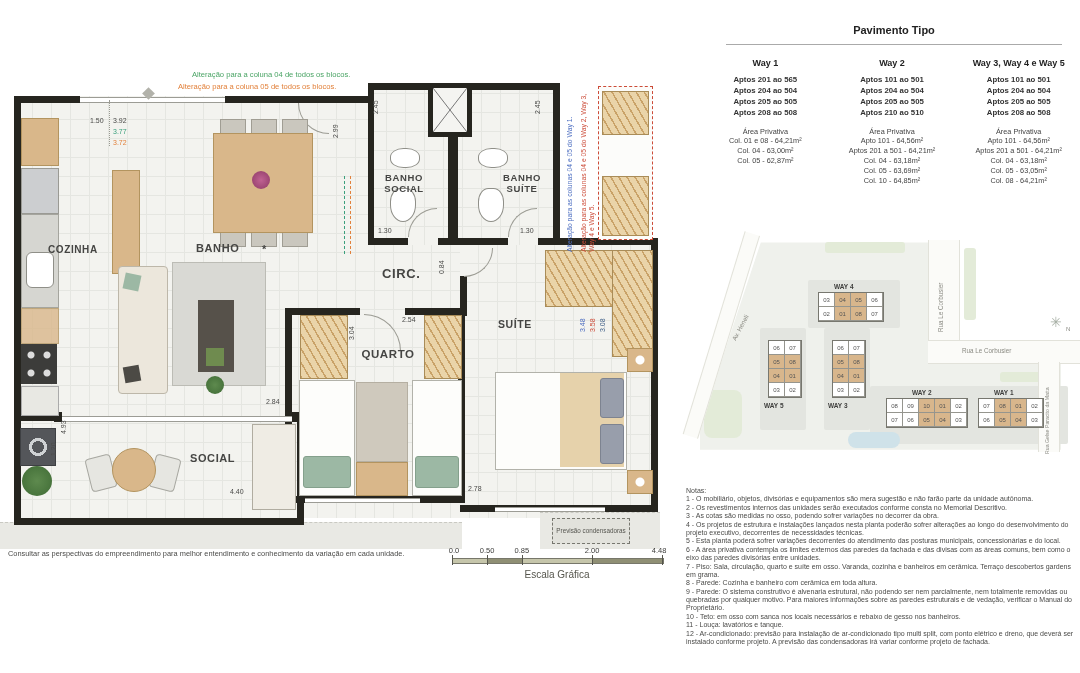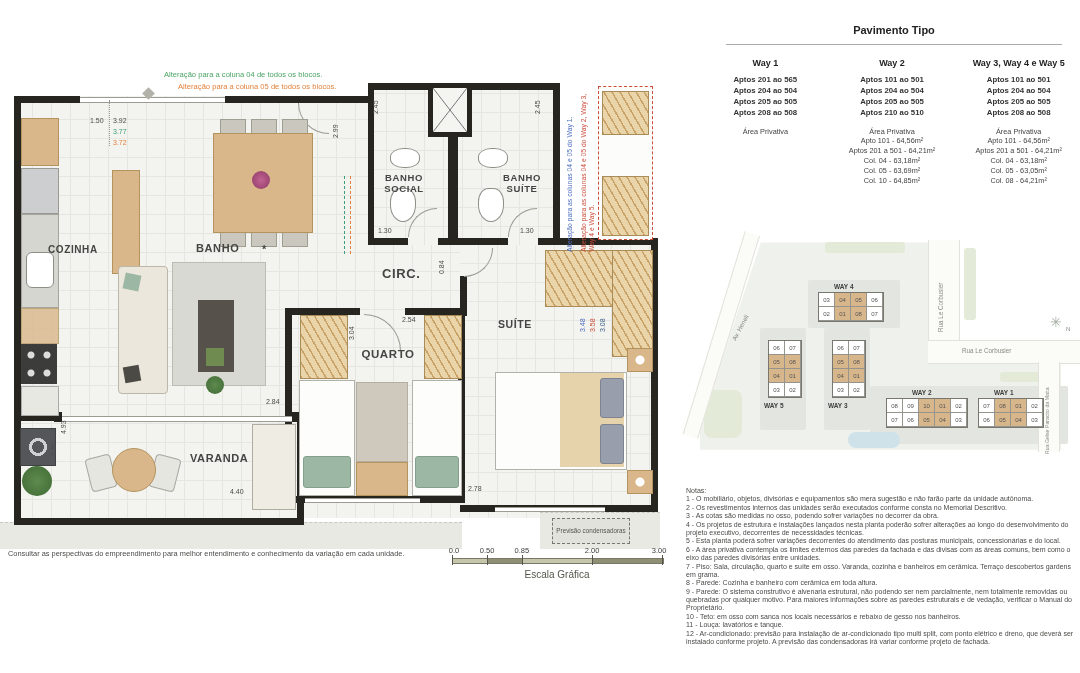--- a/index.html
+++ b/index.html
@@ -158,21 +158,21 @@
   <div class="a wood" style="left:627px;top:470px;width:24px;height:22px;background-image:radial-gradient(circle,#fff 4px,transparent 5px)"></div>
 
   <div class="rl" style="left:48px;top:244px;font-size:10px">COZINHA</div>
   <div class="rl" style="left:196px;top:242px;font-size:11px">BANHO</div>
   <div class="rl" style="left:262px;top:243px;font-size:11px">*</div>
   <div class="rl" style="left:372px;top:172px;width:64px;text-align:center;font-size:9.5px;line-height:1.2">BANHO SOCIAL</div>
   <div class="rl" style="left:494px;top:172px;width:56px;text-align:center;font-size:9.5px;line-height:1.2">BANHO SUÍTE</div>
   <div class="rl" style="left:382px;top:266px;font-size:13px">CIRC.</div>
   <div class="rl" style="left:340px;top:348px;width:96px;text-align:center;font-size:11.5px">QUARTO</div>
   <div class="rl" style="left:498px;top:318px;font-size:10.5px">SUÍTE</div>
-  <div class="rl" style="left:190px;top:452px;font-size:11px">VARANDA</div>
+  <div class="rl" style="left:190px;top:452px;font-size:11px">SOCIAL</div>
 
   <div class="dm" style="left:90px;top:117px">1.50</div>
   <div class="dm" style="left:113px;top:117px">3.92</div>
   <div class="dm" style="left:113px;top:128px;color:#3aa07c">3.77</div>
   <div class="dm" style="left:113px;top:139px;color:#e2813b">3.72</div>
   <div class="dm vt" style="left:372px;top:114px">2.45</div>
   <div class="dm vt" style="left:534px;top:114px">2.45</div>
   <div class="dm vt" style="left:332px;top:138px">2.99</div>
   <div class="dm" style="left:378px;top:227px">1.30</div>
   <div class="dm" style="left:520px;top:227px">1.30</div>
@@ -181,41 +181,41 @@
   <div class="dm" style="left:402px;top:316px">2.54</div>
   <div class="dm vt" style="left:579px;top:332px;color:#4a6cc0">3.48</div>
   <div class="dm vt" style="left:589px;top:332px;color:#cc4b38">3.58</div>
   <div class="dm vt" style="left:599px;top:332px;color:#3f5f88">3.08</div>
   <div class="dm" style="left:266px;top:398px">2.84</div>
   <div class="dm vt" style="left:60px;top:434px">4.93</div>
   <div class="dm vt" style="left:50px;top:456px">1.20</div>
   <div class="dm" style="left:230px;top:488px">4.40</div>
   <div class="dm" style="left:468px;top:485px">2.78</div>
 
-  <div class="a" style="left:164px;top:70px;font-size:7.6px;color:#4aa465">Alteração para a coluna 04 de todos os blocos.</div>
+  <div class="a" style="left:192px;top:70px;font-size:7.6px;color:#4aa465">Alteração para a coluna 04 de todos os blocos.</div>
   <div class="a" style="left:178px;top:82px;font-size:7.6px;color:#e2813b">Alteração para a coluna 05 de todos os blocos.</div>
   <div class="a vt" style="left:566px;top:252px;width:170px;font-size:6.8px;color:#4a6cc0">Alteração para as colunas 04 e 05 do Way 1.</div>
   <div class="a" style="left:580px;top:252px;width:172px;font-size:6.8px;line-height:1.2;color:#cc4b38;transform:rotate(-90deg);transform-origin:0 0">Alteração para as colunas 04 e 05 do Way 2, Way 3, Way 4 e Way 5.</div>
 
   <div class="a" style="left:552px;top:518px;width:74px;height:22px;border:1px dashed #77776f;background:#e2e2dc;
               font-size:6.3px;color:#55554f;display:flex;align-items:center;justify-content:center;text-align:center;line-height:1.15;padding:1px">Previsão condensadoras</div>
 </div>
 
 <div class="a" style="left:8px;top:549px;width:452px">
   <div>
       <div class="fl">Consultar as perspectivas do empreendimento para melhor entendimento e conhecimento da variação em cada unidade.</div>
     </div>
 </div>
 
 <div class="a" style="left:452px;top:546px;width:210px;height:40px">
   <div class="a" style="left:0;top:0;font-size:7.5px;transform:translateX(-30%)">0.0</div>
   <div class="a" style="left:16.7%;top:0;font-size:7.5px;transform:translateX(-50%)">0.50</div>
   <div class="a" style="left:33.3%;top:0;font-size:7.5px;transform:translateX(-50%)">0.85</div>
   <div class="a" style="left:66.7%;top:0;font-size:7.5px;transform:translateX(-50%)">2.00</div>
-  <div class="a" style="left:100%;top:0;font-size:7.5px;transform:translateX(-70%)">3.00</div>
+  <div class="a" style="left:100%;top:0;font-size:7.5px;transform:translateX(-70%)">4.48</div>
   <div class="a" style="left:0;top:12px;width:100%;height:4px;
        background:linear-gradient(90deg,#c6c6ab 0 16.7%,#8f8f74 16.7% 33.3%,#c6c6ab 33.3% 66.7%,#8f8f74 66.7% 100%);border:1px solid #77776a"></div>
   <div class="a" style="left:0;top:9px;width:1px;height:10px;background:#55554c"></div>
   <div class="a" style="left:16.7%;top:9px;width:1px;height:10px;background:#55554c"></div>
   <div class="a" style="left:33.3%;top:9px;width:1px;height:10px;background:#55554c"></div>
   <div class="a" style="left:66.7%;top:9px;width:1px;height:10px;background:#55554c"></div>
   <div class="a" style="left:100%;top:9px;width:1px;height:10px;background:#55554c"></div>
   <div class="a" style="left:0;top:23px;width:100%;text-align:center;font-size:10px;color:#55554c">Escala Gráfica</div>
 </div>
 
@@ -225,20 +225,25 @@
 <div class="a" style="left:704px;top:58px;width:376px;display:flex;gap:4px">
   <div class="pcol">
     <div class="col-head">Way 1</div>
     <div>
         <div class="apto-line">Aptos 201 ao 565</div>
         <div class="apto-line">Aptos 204 ao 504</div>
         <div class="apto-line">Aptos 205 ao 505</div>
         <div class="apto-line">Aptos 208 ao 508</div>
       </div>
     <div class="area-title">Área Privativa</div>
+    <div>
+        <div class="area-line">Col. 01 e 08 - 64,21m²</div>
+        <div class="area-line">Col. 04 - 63,00m²</div>
+        <div class="area-line">Col. 05 - 62,87m²</div>
+      </div>
   </div>
   <div class="pcol">
     <div class="col-head">Way 2</div>
     <div>
         <div class="apto-line">Aptos 101 ao 501</div>
         <div class="apto-line">Aptos 204 ao 504</div>
         <div class="apto-line">Aptos 205 ao 505</div>
         <div class="apto-line">Aptos 210 ao 510</div>
       </div>
     <div class="area-title">Área Privativa</div>

